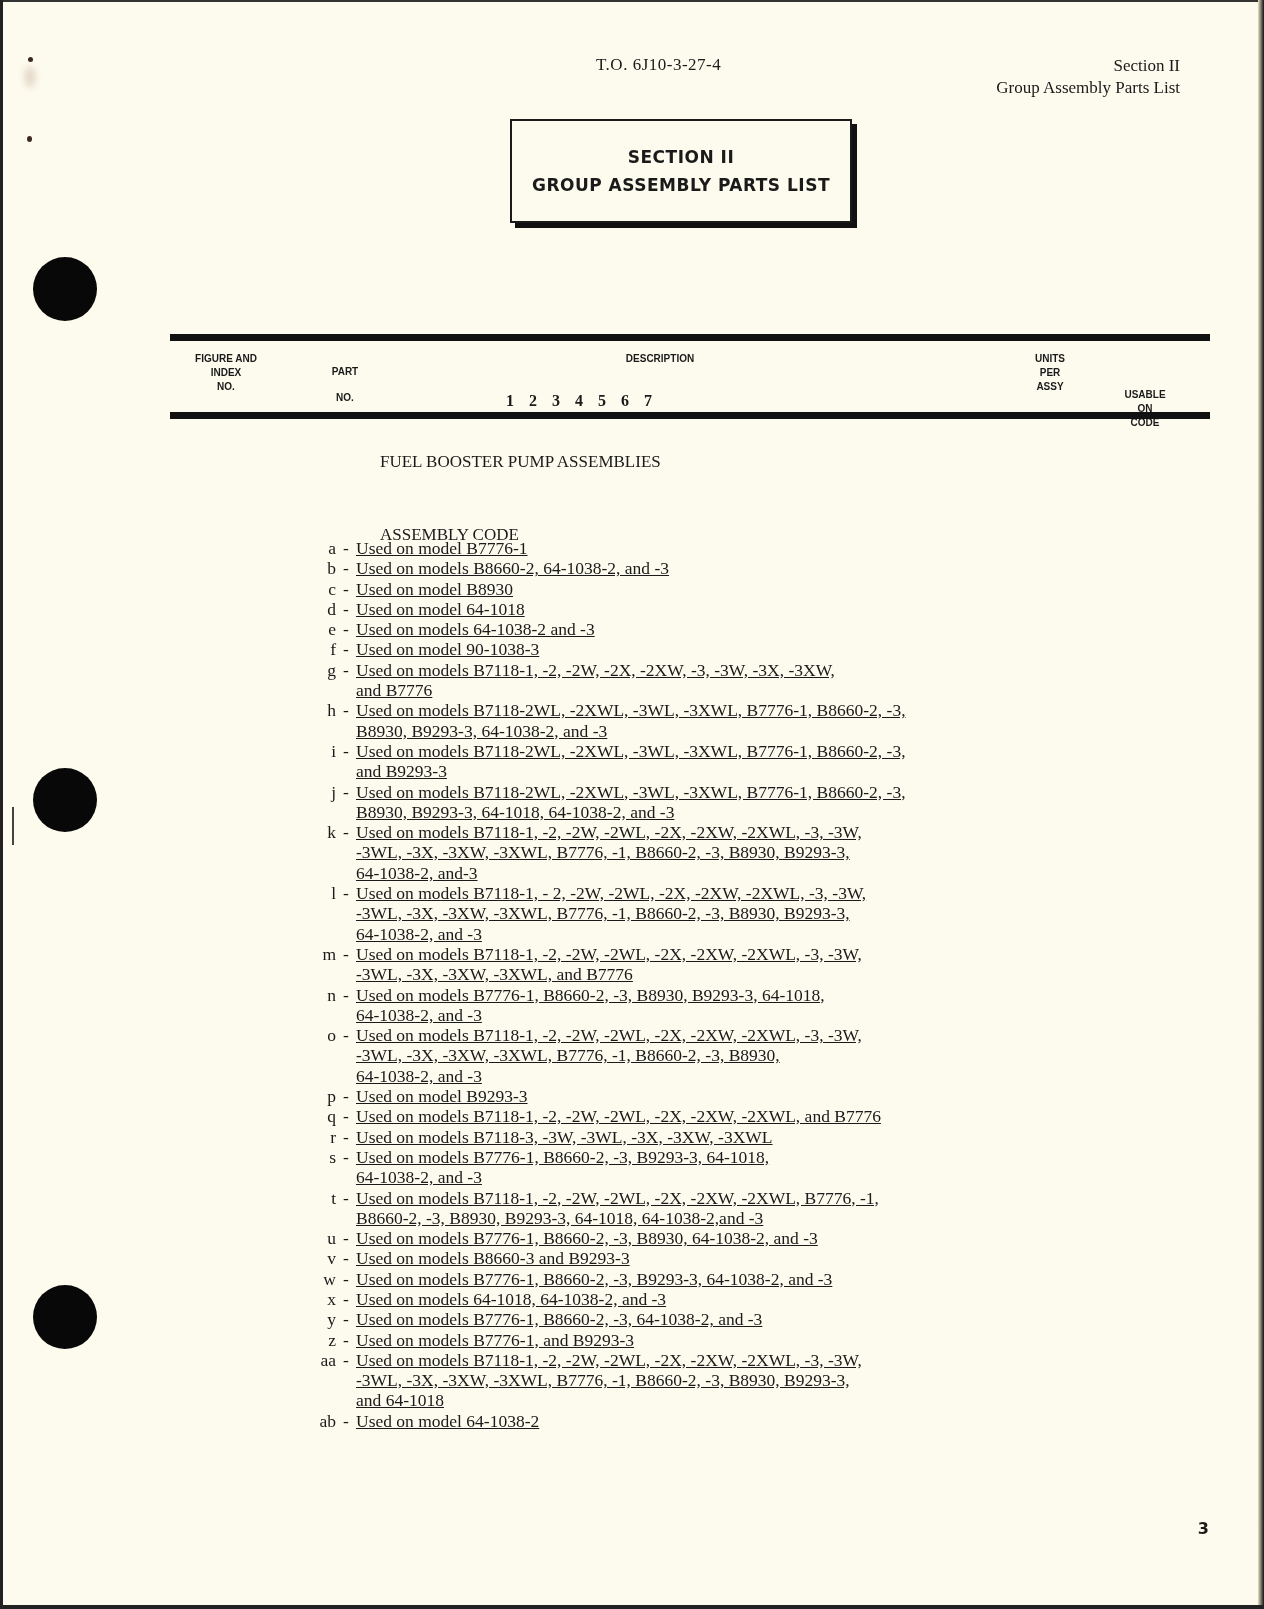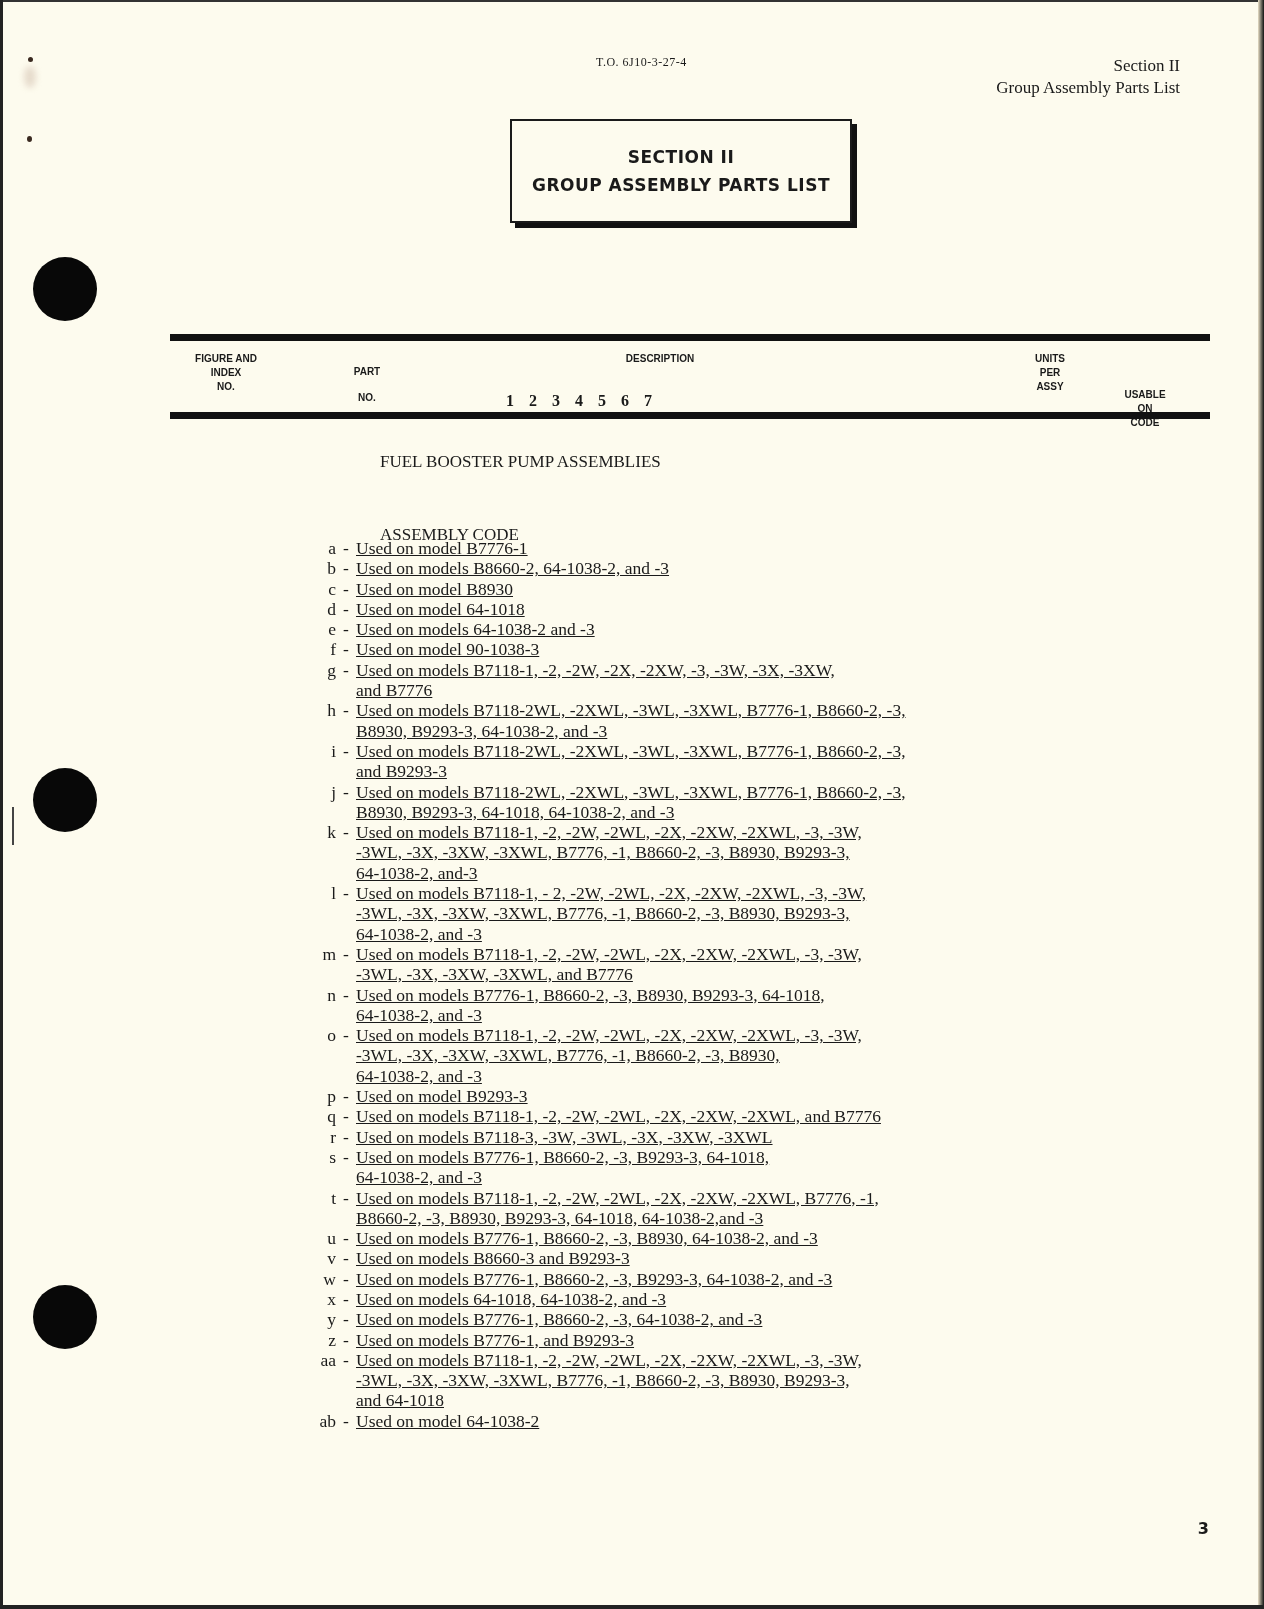--- a/index.html
+++ b/index.html
@@ -12,21 +12,21 @@
   .edge-left { position: absolute; left: 0; top: 0; width: 3px; height: 1609px; background: #222; }
   .edge-top { position: absolute; left: 0; top: 0; width: 1264px; height: 2px; background: #333; }
   .edge-right { position: absolute; right: 0; top: 0; width: 6px; height: 1609px; background: linear-gradient(to right, #e8dfc6, #111); }
   .edge-bottom { position: absolute; left: 0; bottom: 0; width: 1264px; height: 4px; background: #222; }
 
   .punch-hole { position: absolute; left: 33px; width: 64px; height: 64px; border-radius: 50%; background: #080808; }
   .speck { position: absolute; background: #3a2a20; border-radius: 50%; }
   .stain { position: absolute; background: rgba(190,160,140,0.35); border-radius: 50%; filter: blur(3px); }
   .margin-mark { position: absolute; left: 12px; top: 807px; width: 2px; height: 38px; background: #444; }
 
-  .hdr-left { position: absolute; left: 596px; top: 55px; font-size: 12px; font-family: "Liberation Serif", serif; letter-spacing: 0.5px; }
+  .hdr-left { position: absolute; left: 596px; top: 55px; font-size: 17px; font-family: "Liberation Serif", serif; letter-spacing: 0.5px; }
   .hdr-right { position: absolute; right: 84px; top: 55px; text-align: right; font-size: 17px; font-family: "Liberation Serif", serif; line-height: 22px; }
 
   .title-box {
     position: absolute; left: 510px; top: 119px; width: 338px; height: 100px;
     border: 2px solid #1a1a1a; background: #fdfbee;
     box-shadow: 5px 5px 0 #111;
     display: flex; flex-direction: column; align-items: center; justify-content: center;
     font-family: "DejaVu Sans", sans-serif; font-weight: bold; font-size: 17px; line-height: 28px; letter-spacing: 0.5px;
   }
 
@@ -73,21 +73,21 @@
   <div>SECTION II</div>
   <div>GROUP ASSEMBLY PARTS LIST</div>
 </div>
 
 <div class="rule" style="top:334px;"></div>
 <div class="col-head" style="left:166px;top:352px;width:120px;">
   <div>FIGURE AND</div>
   <div>INDEX</div>
   <div>NO.</div>
 </div>
-<div class="col-head" style="left:332px;top:359px;width:70px;line-height:26px;">
+<div class="col-head" style="left:310px;top:359px;width:70px;line-height:26px;">
   <div>PART</div>
   <div>NO.</div>
 </div>
 <div class="col-head" style="left:580px;top:352px;width:160px;">DESCRIPTION</div>
 <div class="desc-nums">1 2 3 4 5 6 7</div>
 <div class="col-head" style="left:1010px;top:352px;width:80px;">
   <div>UNITS</div>
   <div>PER</div>
   <div>ASSY</div>
 </div>

